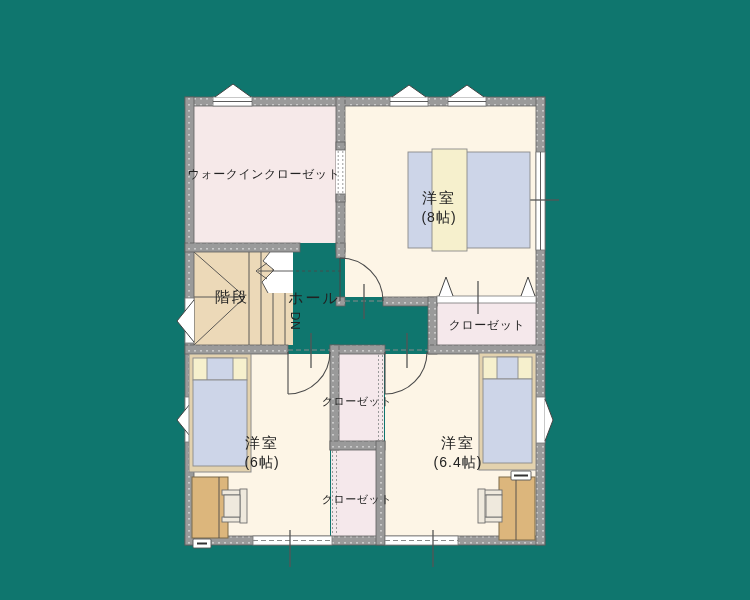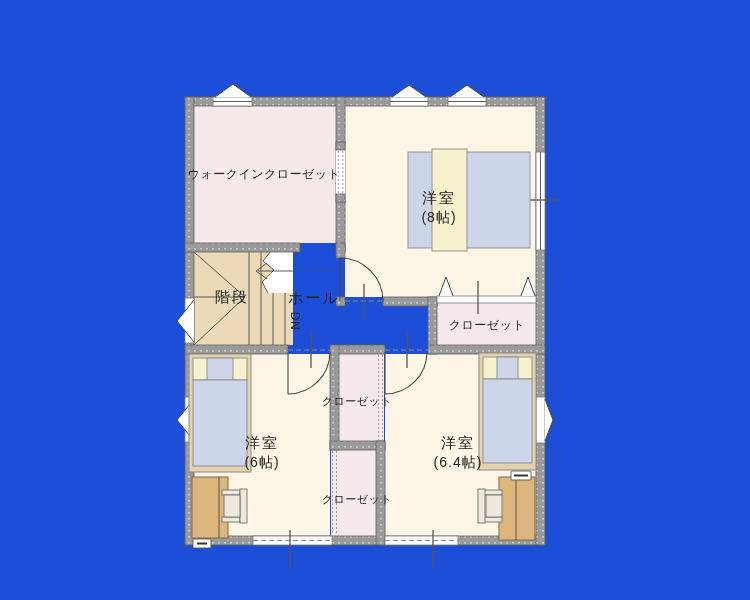--- a/index.html
+++ b/index.html
@@ -1,16 +1,16 @@
 <!DOCTYPE html>
 <html style="--wall: #9a9a9a; --wall-edge: #5f5f5f; --room-cream: #fdf5e6; --room-pink: #f6e9e9; --closet-pink: #f5e8eb; --stairs-tan: #ecd9b8; --bed-blue: #cdd5e8; --pillow-cream: #f6f0cd; --furniture-tan: #dcb67c; --line: #4a4a4a;"><head>
 <meta charset="utf-8">
 <style>
   html,body{margin:0;padding:0;background:#ffffff;}
-  .canvas{position:relative;width:750px;height:600px;background:#1d4ed8;overflow:hidden;
+  .canvas{position:relative;width:750px;height:600px;background:#0f766e;overflow:hidden;
           font-family:"Liberation Sans","DejaVu Sans",sans-serif;}
   svg{display:block}
   .wall{fill:url(#wallpat);stroke:var(--wall-edge);stroke-width:0.8;}
   .fill-pink{fill:var(--room-pink);}
   .fill-cream{fill:var(--room-cream);}
   .fill-closet{fill:var(--closet-pink);}
   .fill-stairs{fill:var(--stairs-tan);}
   .thin{stroke:var(--line);stroke-width:0.9;fill:none;}
   .door{stroke:var(--line);stroke-width:1.1;fill:none;}
   .dashed{stroke:#8a8a8a;stroke-width:1.2;stroke-dasharray:5 3;fill:none;}

